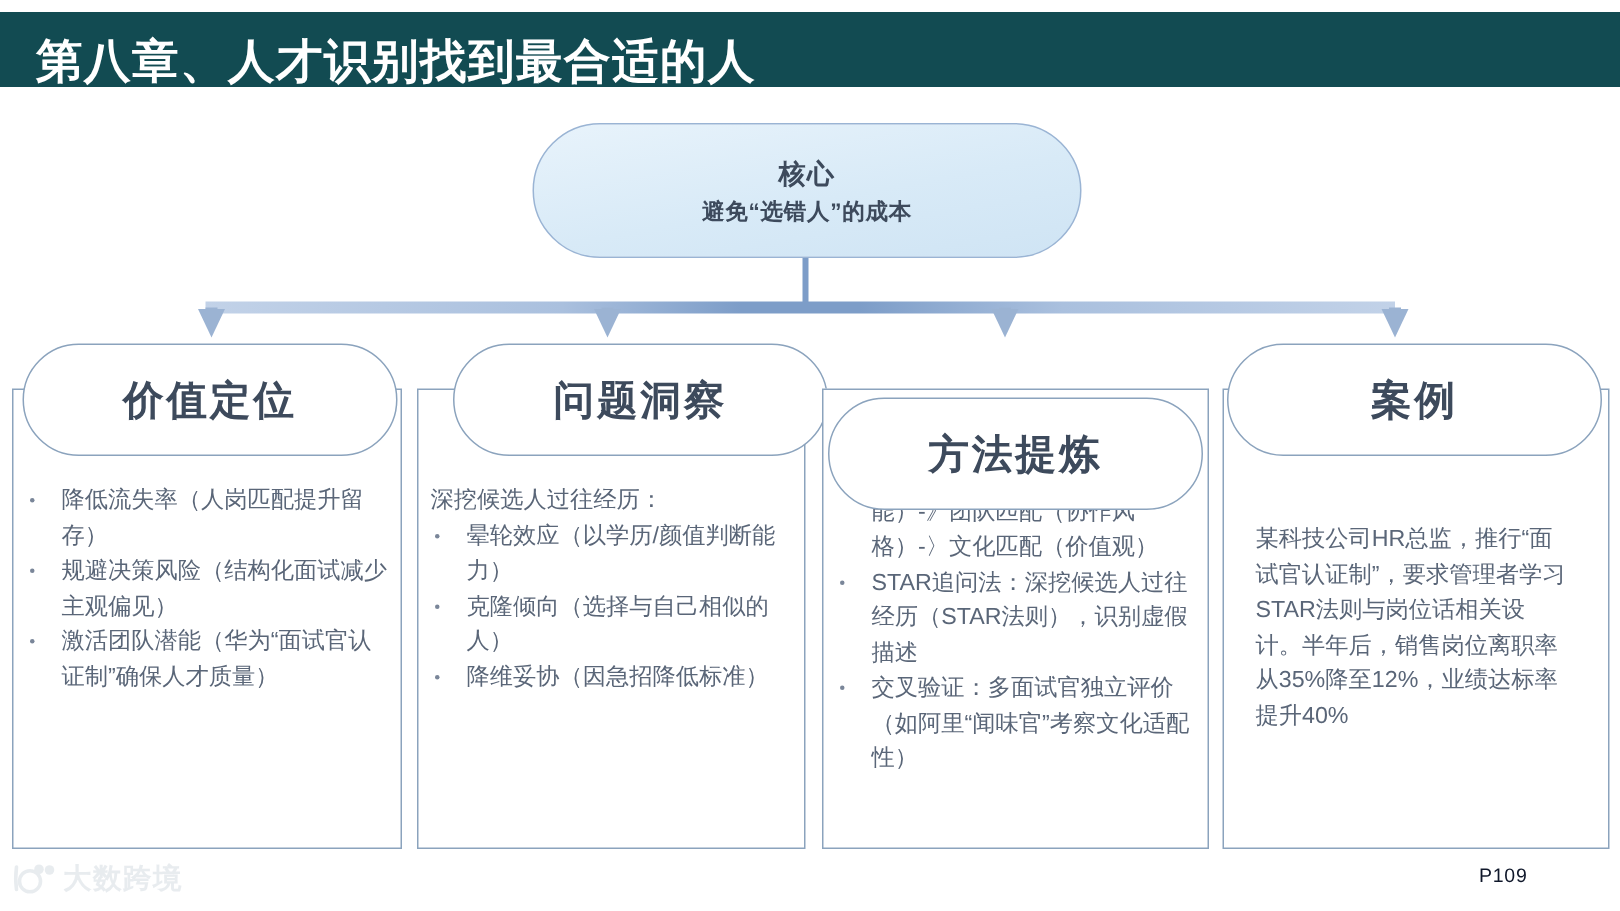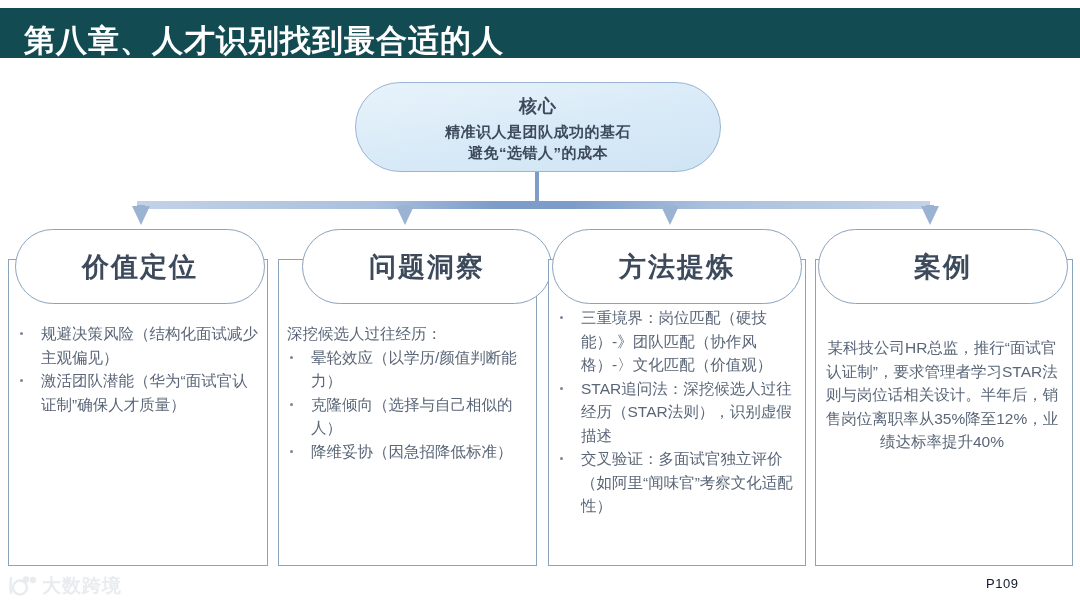--- a/index.html
+++ b/index.html
@@ -168,22 +168,22 @@
     content: "";
     position: absolute;
     left: 6px;
     top: 10px;
     width: 3px;
     height: 3px;
     background: #7a8699;
     border-radius: 50%;
   }
   .para {
-    margin: 0;
-    text-align: center;
+    margin: 12px;
+    text-align: left;
     padding: 0 4px;
   }
 
   
   .watermark {
     position: absolute;
     left: 8px;
     top: 573px;
     display: flex;
     align-items: center;
@@ -214,21 +214,20 @@
 <body>
 
 <div id="slide">
 
   <div class="title-bar">
     <div class="title-text">第八章、人才识别找到最合适的人</div>
   </div>
 
   <div class="core-box">
     <div class="core-title">核心</div>
-    <div class="core-sub">精准识人是团队成功的基石</div>
     <div class="core-sub">避免“选错人”的成本</div>
   </div>
 
   <div class="conn-vert"></div>
   <div class="conn-horiz"></div>
 
   <div class="arrow-stem" style="left:137px;"></div>
   <div class="arrow" style="left:132px;"></div>
 
   <div class="arrow-stem" style="left:401px;"></div>
@@ -237,20 +236,21 @@
   <div class="arrow-stem" style="left:666px;"></div>
   <div class="arrow" style="left:661px;"></div>
 
   <div class="arrow-stem" style="left:926px;"></div>
   <div class="arrow" style="left:921px;"></div>
 
   <div class="col" style="left:8px; width:260px;">
     <div class="col-body" style="width:260px;">
       <div class="col-content">
         <ul class="bullets">
+          <li>降低流失率（人岗匹配提升留存）</li>
           <li>规避决策风险（结构化面试减少主观偏见）</li>
           <li>激活团队潜能（华为“面试官认证制”确保人才质量）</li>
         </ul>
       </div>
     </div>
     <div class="col-head" style="left:7px; width:250px;">
       <span class="col-head-label">价值定位</span>
     </div>
   </div>
 
@@ -273,21 +273,21 @@
   <div class="col" style="left:548px; width:258px;">
     <div class="col-body" style="width:258px;">
       <div class="col-content" style="top:46px;">
         <ul class="bullets">
           <li>三重境界：岗位匹配（硬技能）-》团队匹配（协作风格）-〉文化匹配（价值观）</li>
           <li>STAR追问法：深挖候选人过往经历（STAR法则），识别虚假描述</li>
           <li>交叉验证：多面试官独立评价（如阿里“闻味官”考察文化适配性）</li>
         </ul>
       </div>
     </div>
-    <div class="col-head" style="left:4px; width:250px;">
+    <div class="col-head" style="left:4px; width:250px;margin-top:36px;">
       <span class="col-head-label">方法提炼</span>
     </div>
   </div>
 
   <div class="col" style="left:815px; width:258px;">
     <div class="col-body" style="width:258px;">
       <div class="col-content" style="top:76px;">
         <p class="para">某科技公司HR总监，推行“面试官认证制”，要求管理者学习STAR法则与岗位话相关设计。半年后，销售岗位离职率从35%降至12%，业绩达标率提升40%</p>
       </div>
     </div>

